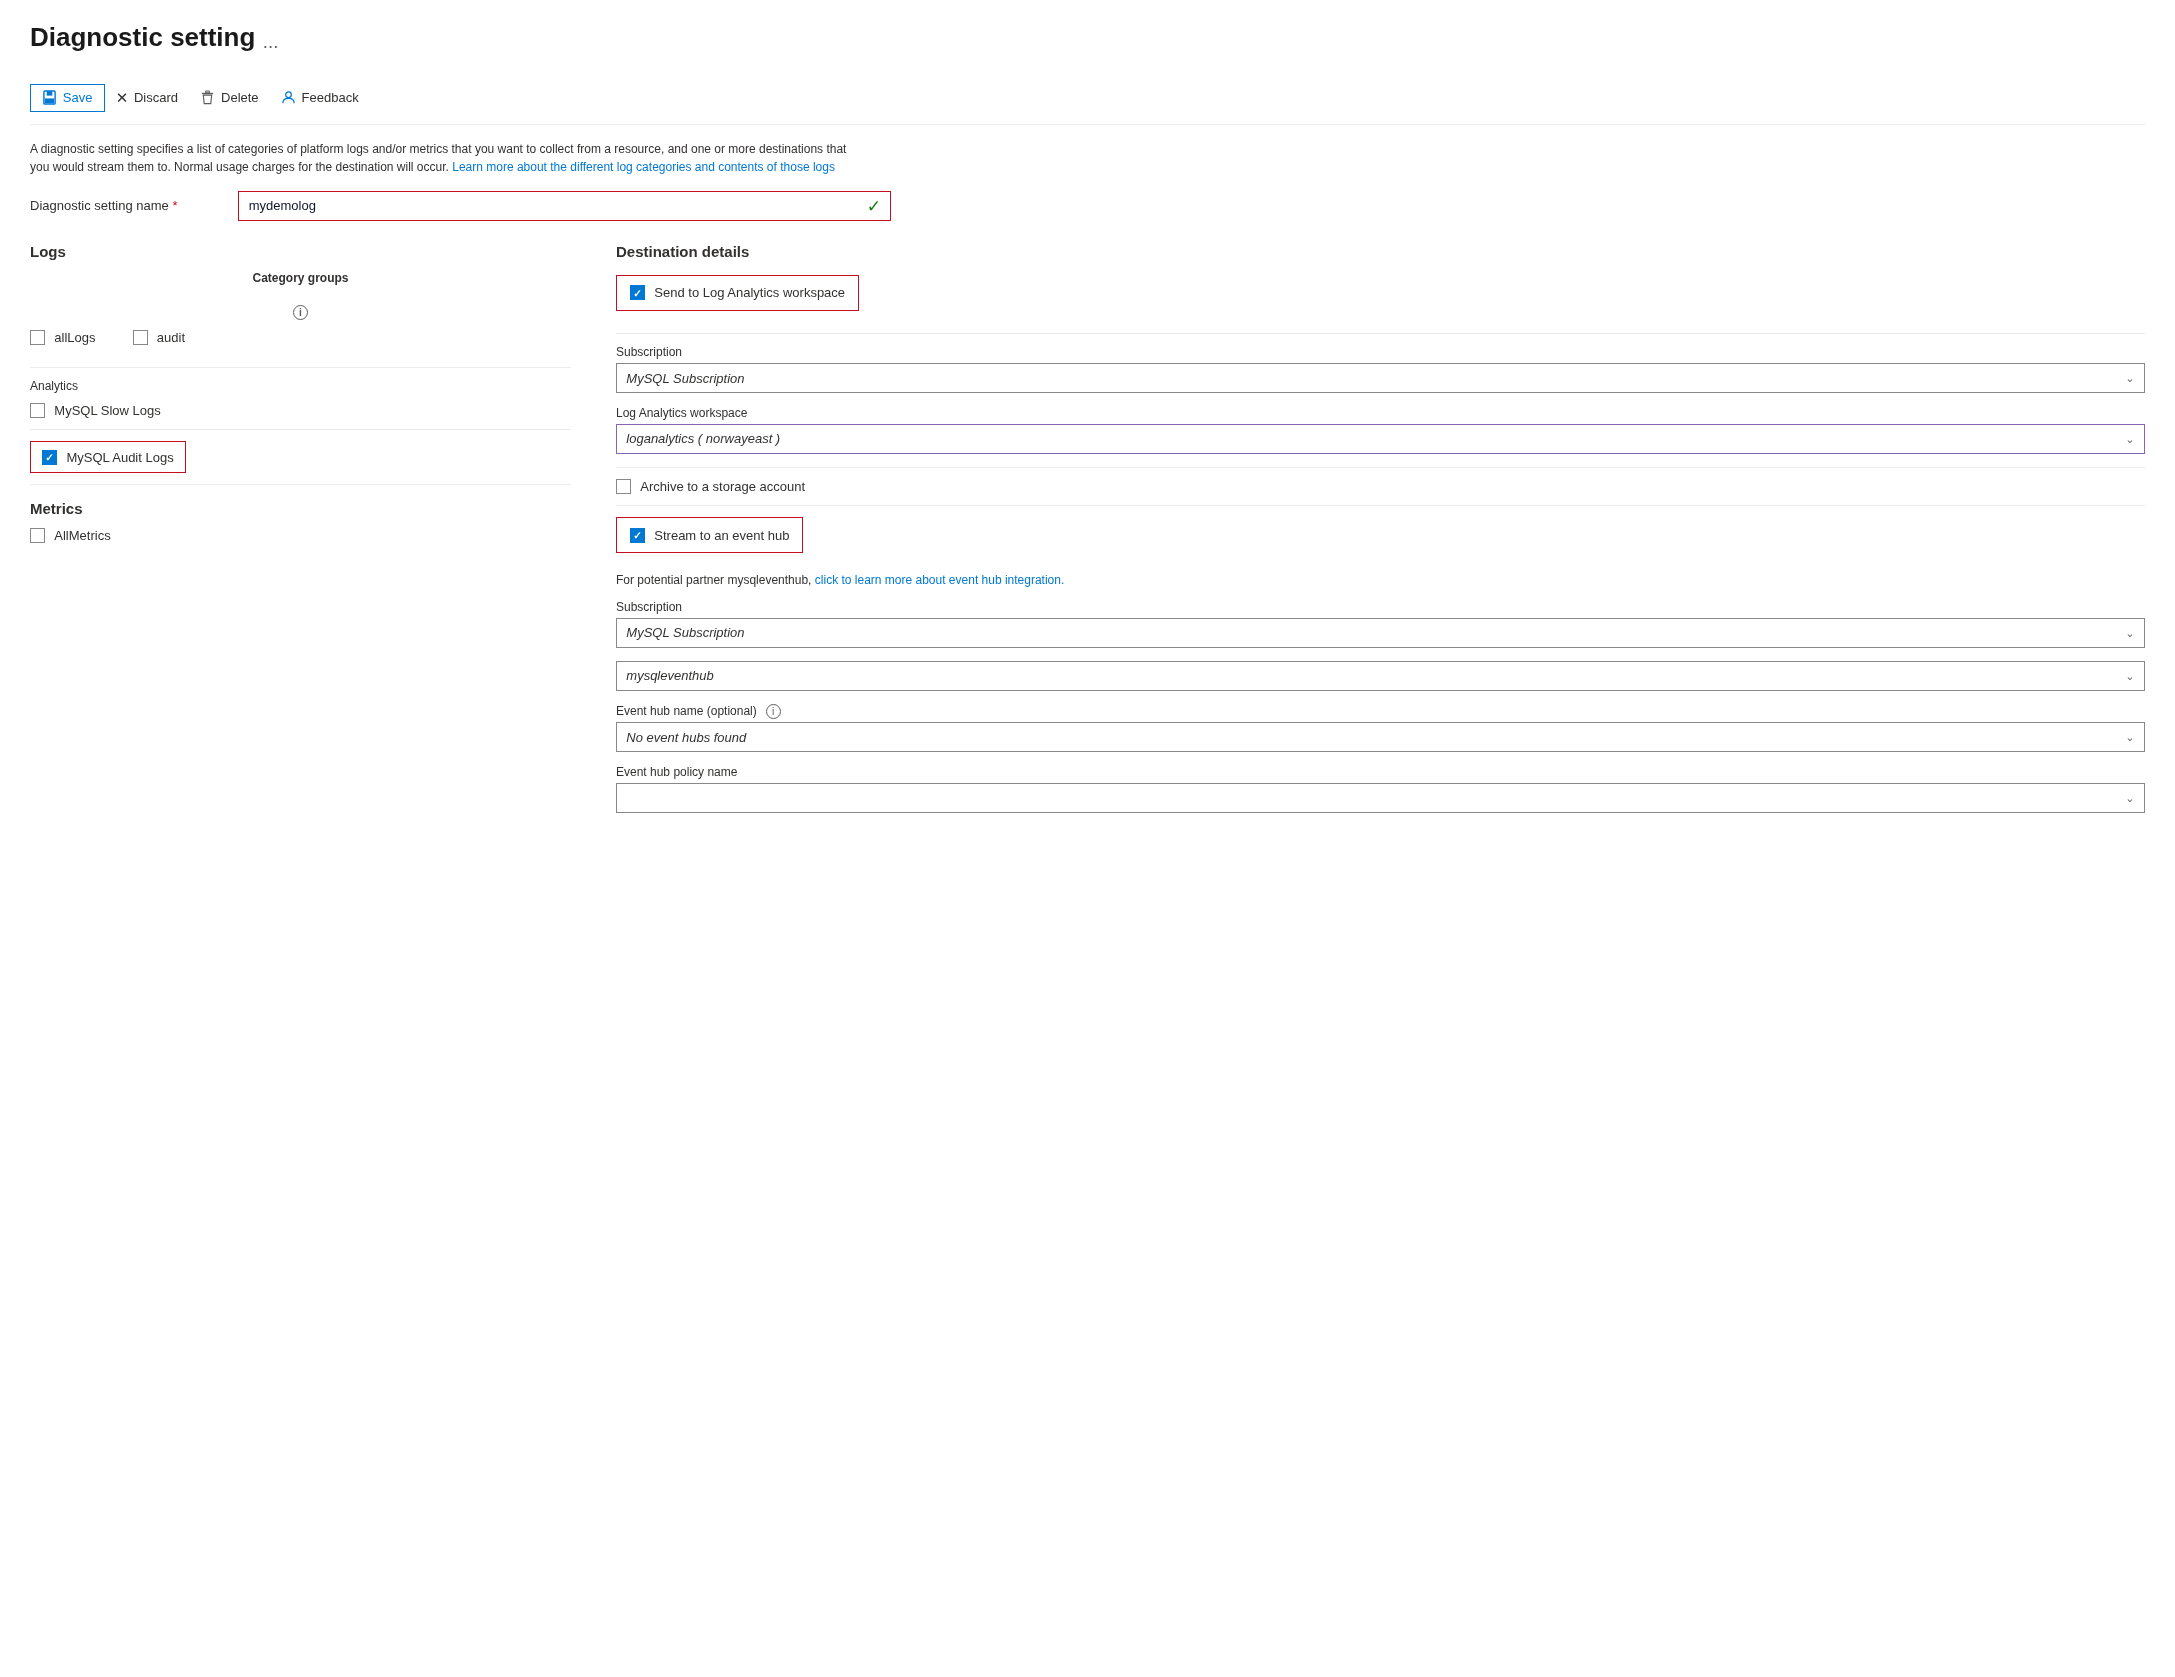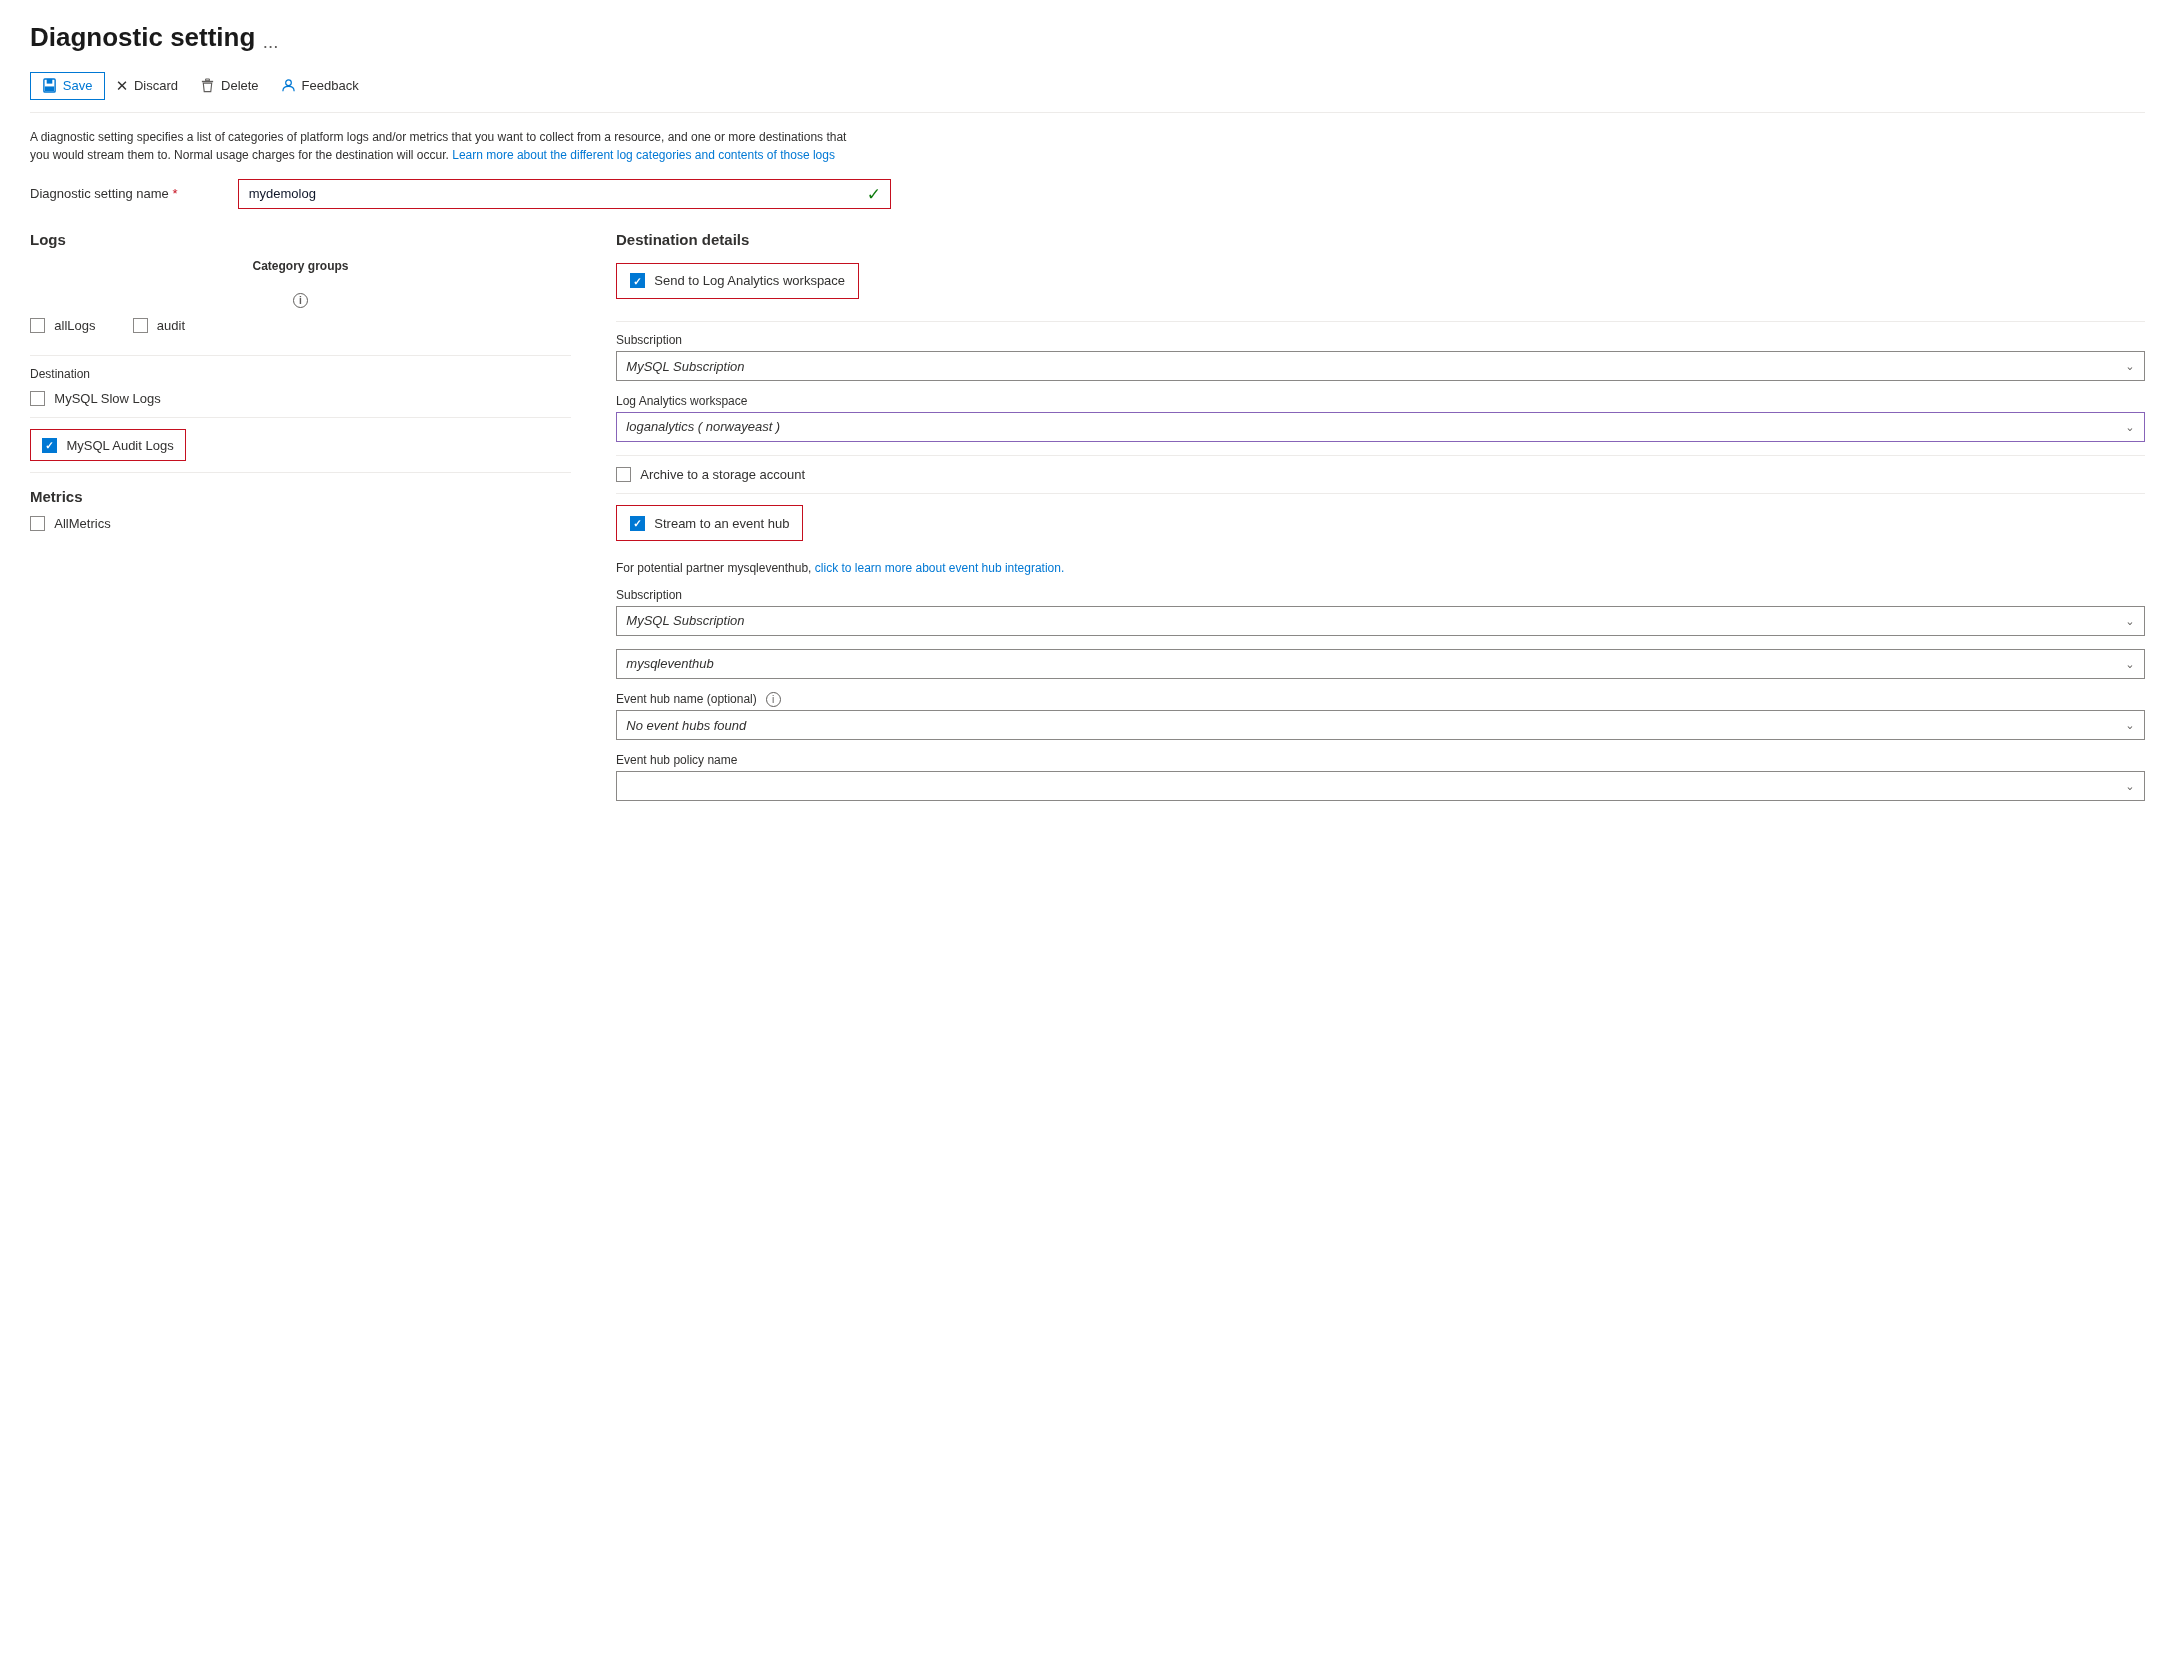--- a/index.html
+++ b/index.html
@@ -13,21 +13,21 @@
     h1 {
       font-size: 26px;
       font-weight: 600;
       color: #1a1a1a;
       display: inline-block;
     }
     .title-row {
       display: flex;
       align-items: flex-end;
       gap: 7.5px;
-      margin-bottom: 18px;
+      margin-bottom: 30px;
     }
     .ellipsis {
       color: #605e5c;
       font-size: 18.6px;
       cursor: pointer;
     }
     .toolbar {
       display: flex;
       align-items: center;
       gap: 0;
@@ -350,21 +350,21 @@
       </div>
       <div class="checkbox-row">
         <div class="cb-custom"></div>
         <label>audit</label>
       </div>
     </div>
 
     <hr class="divider">
 
     
-    <div class="category-label">Destination</div>
+    <div class="category-label">Analytics</div>
 
     <div class="checkbox-row">
       <div class="cb-custom"></div>
       <label>MySQL Slow Logs</label>
     </div>
 
     <hr class="divider">
 
     <div class="checkbox-highlighted">
       <div class="cb-custom checked"></div>

